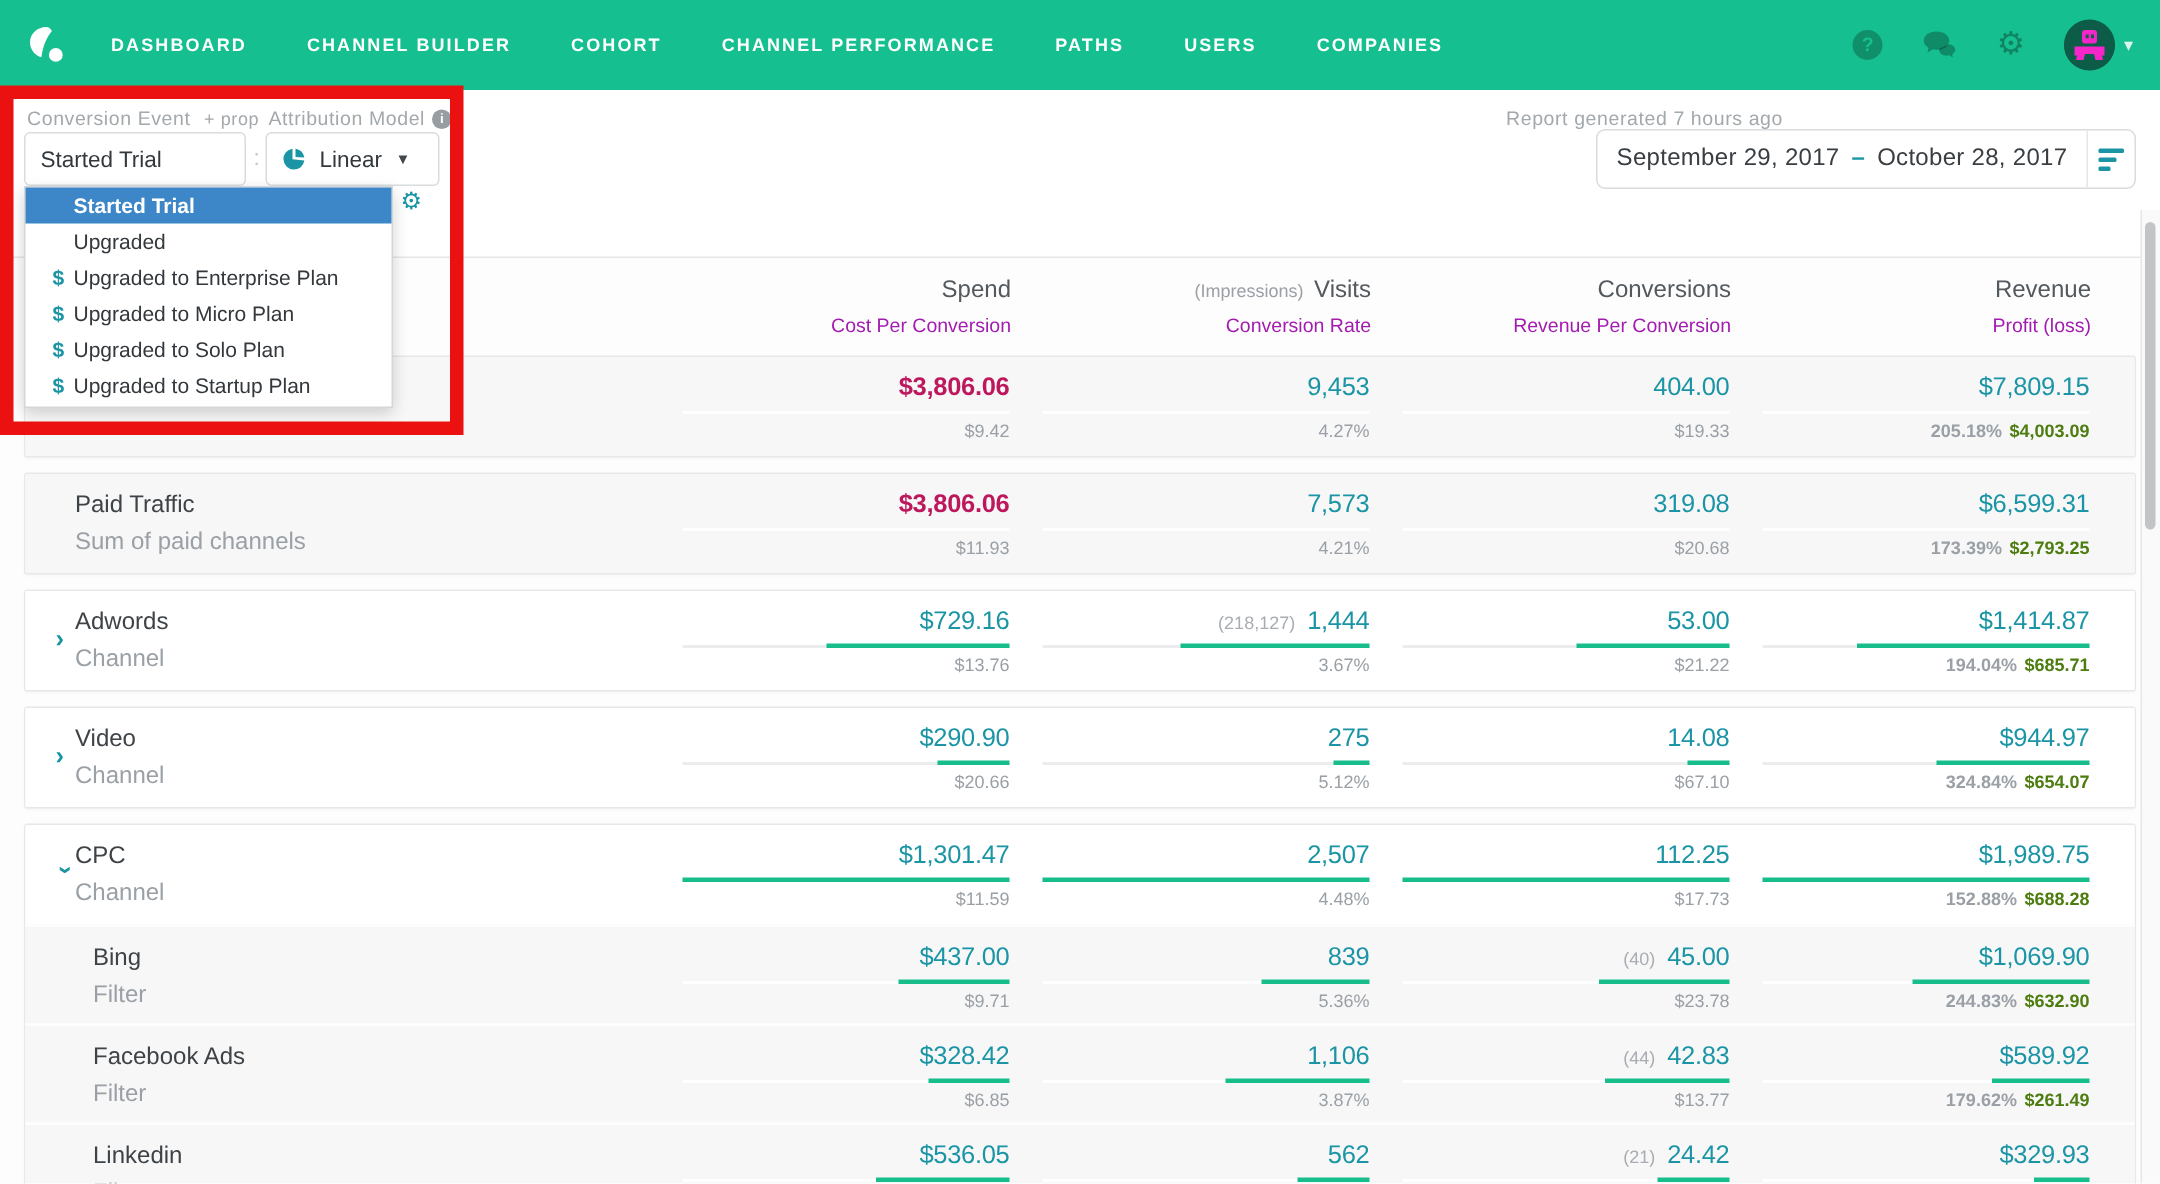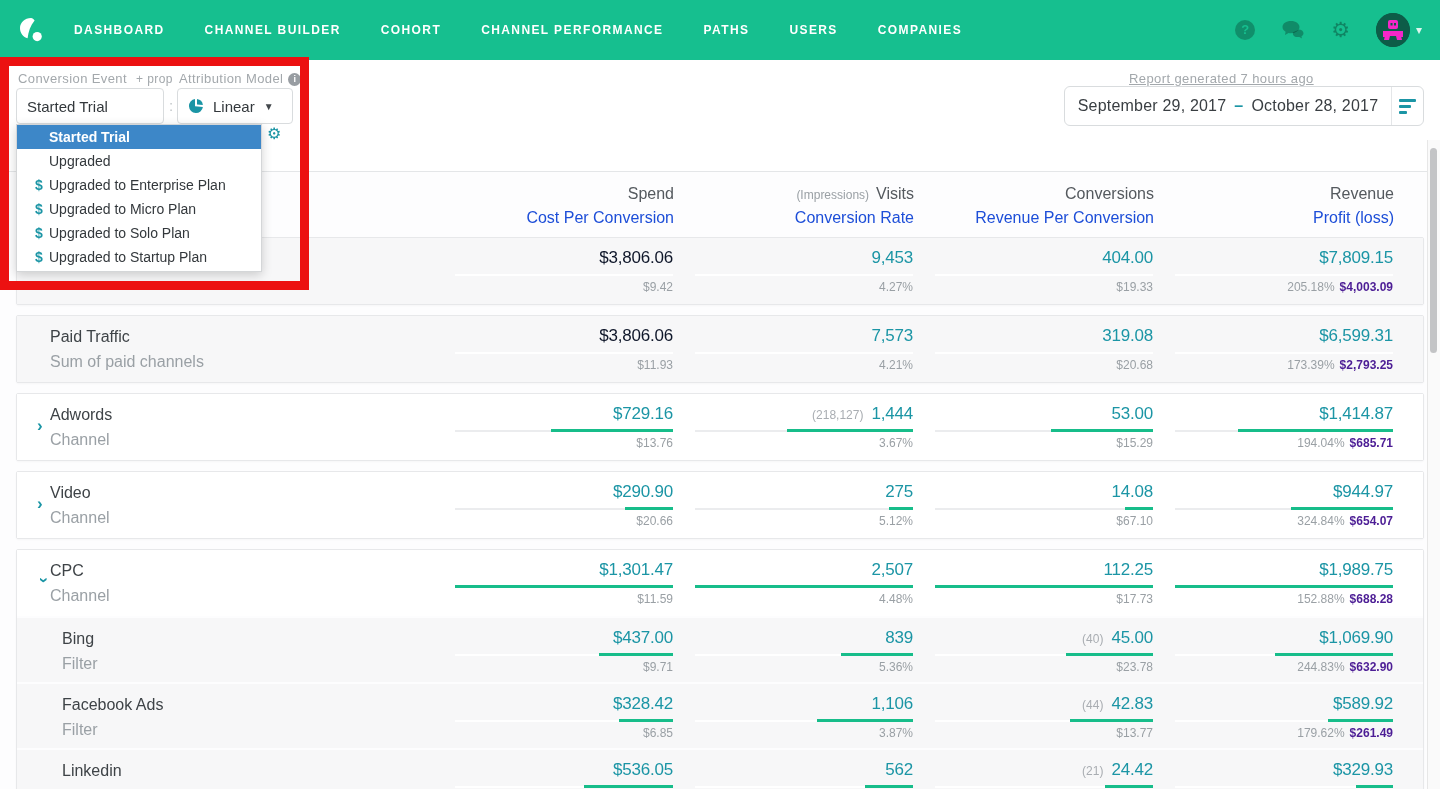--- a/index.html
+++ b/index.html
@@ -25,21 +25,21 @@
   .ce-label { left:18px; top:11px; }
   .prop { font-size:12px; margin-left:9px; color:#a3a8ac; cursor:pointer; }
   .ce-input { position:absolute; left:16px; top:28px; width:148px; height:36px; border:1px solid #d9dcde; border-radius:4px; font-family:inherit; font-size:15px; color:#33383c; padding-left:10px; outline:none; background:#fff; }
   .colon-sep { position:absolute; left:169px; top:37px; color:#c3c7ca; font-size:15px; }
   .am-label { left:179px; top:11px; display:flex; align-items:flex-end; gap:5px; }
   .info-ic { width:13px; height:13px; border-radius:50%; background:#989da2; color:#fff; font-size:9px; font-weight:700; text-align:center; line-height:13px; display:inline-block; }
   .am-select { position:absolute; left:177px; top:28px; width:116px; height:36px; border:1px solid #d9dcde; border-radius:4px; background:#fff; display:flex; align-items:center; padding:0 10px; cursor:pointer; }
   .am-select .pie { width:16px; height:16px; }
   .am-value { font-size:15px; color:#33383c; margin-left:9px; }
   .am-caret { margin-left:9px; font-size:10px; color:#42474b; }
-  .report-label { left:1129px; top:11px;text-decoration:underline; }
+  .report-label { left:1004px; top:11px; }
   .datebox { position:absolute; left:1064px; top:26px; width:360px; height:40px; border:1px solid #d9dcde; border-radius:6px; background:#fff; display:flex; align-items:center; cursor:pointer; }
   .datebox .dates { flex:1; text-align:center; font-size:16px; color:#393e42; letter-spacing:.2px; }
   .date-sep { color:#1b95a5; margin:0 8px; font-weight:700; }
   .datebox .dfilter { width:32px; border-left:1px solid #e4e6e8; align-self:stretch; display:flex; flex-direction:column; justify-content:center; gap:3px; padding-left:7px; }
   .dfilter i { display:block; height:3px; background:#1b95a5; border-radius:1px; }
   .dfilter i:nth-child(1){width:17px} .dfilter i:nth-child(2){width:12px} .dfilter i:nth-child(3){width:8px}
 
   
   .hid-colon { position:absolute; left:256px; top:128px; color:#aab0b4; font-size:14px; z-index:4; }
   .hid-gear { position:absolute; left:267px; top:124px; color:#1b95a5; font-size:16px; z-index:4; }
@@ -52,45 +52,45 @@
 
   
   .red-box { position:absolute; left:0; top:57px; width:309px; height:233px; border:9px solid #ec1111; z-index:80; pointer-events:none; }
 
   
   .thead { margin:0 16px; padding:13px 30px 0 0; height:55px; display:flex; }
   .thead .spacer { flex:1; }
   .hcell { width:240px; text-align:right; cursor:pointer; }
   .hmain { font-size:16px; color:#54595e; }
   .hprefix { font-size:12px; color:#9aa0a5; margin-right:7px; }
-  .hsub { font-size:16px; color:#1d4ed8; margin-top:6px; }
+  .hsub { font-size:13px; color:#a21caf; margin-top:6px; }
 
   .card { margin:0 16px 10px; border:1px solid #e7e8ea; border-radius:2px; background:#fff; box-shadow:0 1px 2px rgba(0,0,0,.03); }
   .card:first-of-type { margin-top:10px; }
   .row { display:flex; height:66px; padding-right:30px; position:relative; background:#fff; }
   .row.gray { background:#f7f7f8; }
   .group .row + .row { border-top:2px solid #fdfdfe; }
   .namecol { flex:1; padding:12px 0 0 33px; position:relative; }
   .row.filter .namecol { padding-left:45px; }
   .chev { position:absolute; left:20px; top:22px; color:#1b95a5; font-size:17px; font-weight:700; }
   .chev.down { transform:rotate(90deg); top:20px; left:24px; transform-origin:center; display:inline-block; }
   .rname { font-size:16px; color:#3e4347; }
   .rsub { font-size:16px; color:#9aa0a5; margin-top:7px; }
   .cell { width:240px; padding-top:10px; text-align:right; }
   .val { font-size:17px; height:23px; letter-spacing:-.2px; }
   .num.teal { color:#1b95a5; }
-  .num.dark { color:#0f172a; }
+  .num.dark { color:#be185d;font-weight:bold; }
   .vprefix { font-size:12px; color:#a9adb2; margin-right:8px; letter-spacing:0; }
   .barwrap { width:218px; margin-left:auto; height:3px; position:relative; margin-top:2px; }
   .track { position:absolute; left:0; right:0; top:1px; height:2px; background:#ebecee; }
   .row.gray .track { background:#fff; }
   .fill { position:absolute; right:0; top:0; height:3px; background:#17bd8a; }
   .csub { font-size:12px; color:#9aa0a5; margin-top:4px; }
-  .pct { color:#9aa0a5; margin-right:5px; }
-  .profit.pos { color:#4c1d95; font-weight:700; }
+  .pct { color:#9aa0a5; margin-right:5px;font-weight:bold; }
+  .profit.pos { color:#4d7c0f; font-weight:700; }
   .profit.neg { color:#c93a0e; font-weight:700; }
 
   
   .sb-track { position:absolute; right:0; top:140px; bottom:0; width:13px; background:#fafafa; border-left:1px solid #e7e7e7; z-index:30; }
   .sb-thumb { position:absolute; right:3px; top:8px; width:7px; height:205px; border-radius:4px; background:#c3c4c6; }
 </style>
 </head>
 <body>
 
 <div class="nav">
@@ -291,21 +291,21 @@
             <i class="fill" style="width: 58%;"></i>
           </div>
           <div class="csub">3.67%</div>
         </div>
         <div class="cell">
           <div class="val"><span class="num teal">53.00</span></div>
           <div class="barwrap">
             <i class="track"></i>
             <i class="fill" style="width: 47%;"></i>
           </div>
-          <div class="csub">$15.29</div>
+          <div class="csub">$21.22</div>
         </div>
         <div class="cell">
           <div class="val"><span class="num teal">$1,414.87</span></div>
           <div class="barwrap">
             <i class="track"></i>
             <i class="fill" style="width: 71%;"></i>
           </div>
           <div class="csub"><span class="pct">194.04%</span><b class="profit pos">$685.71</b></div>
         </div>
       </div>

